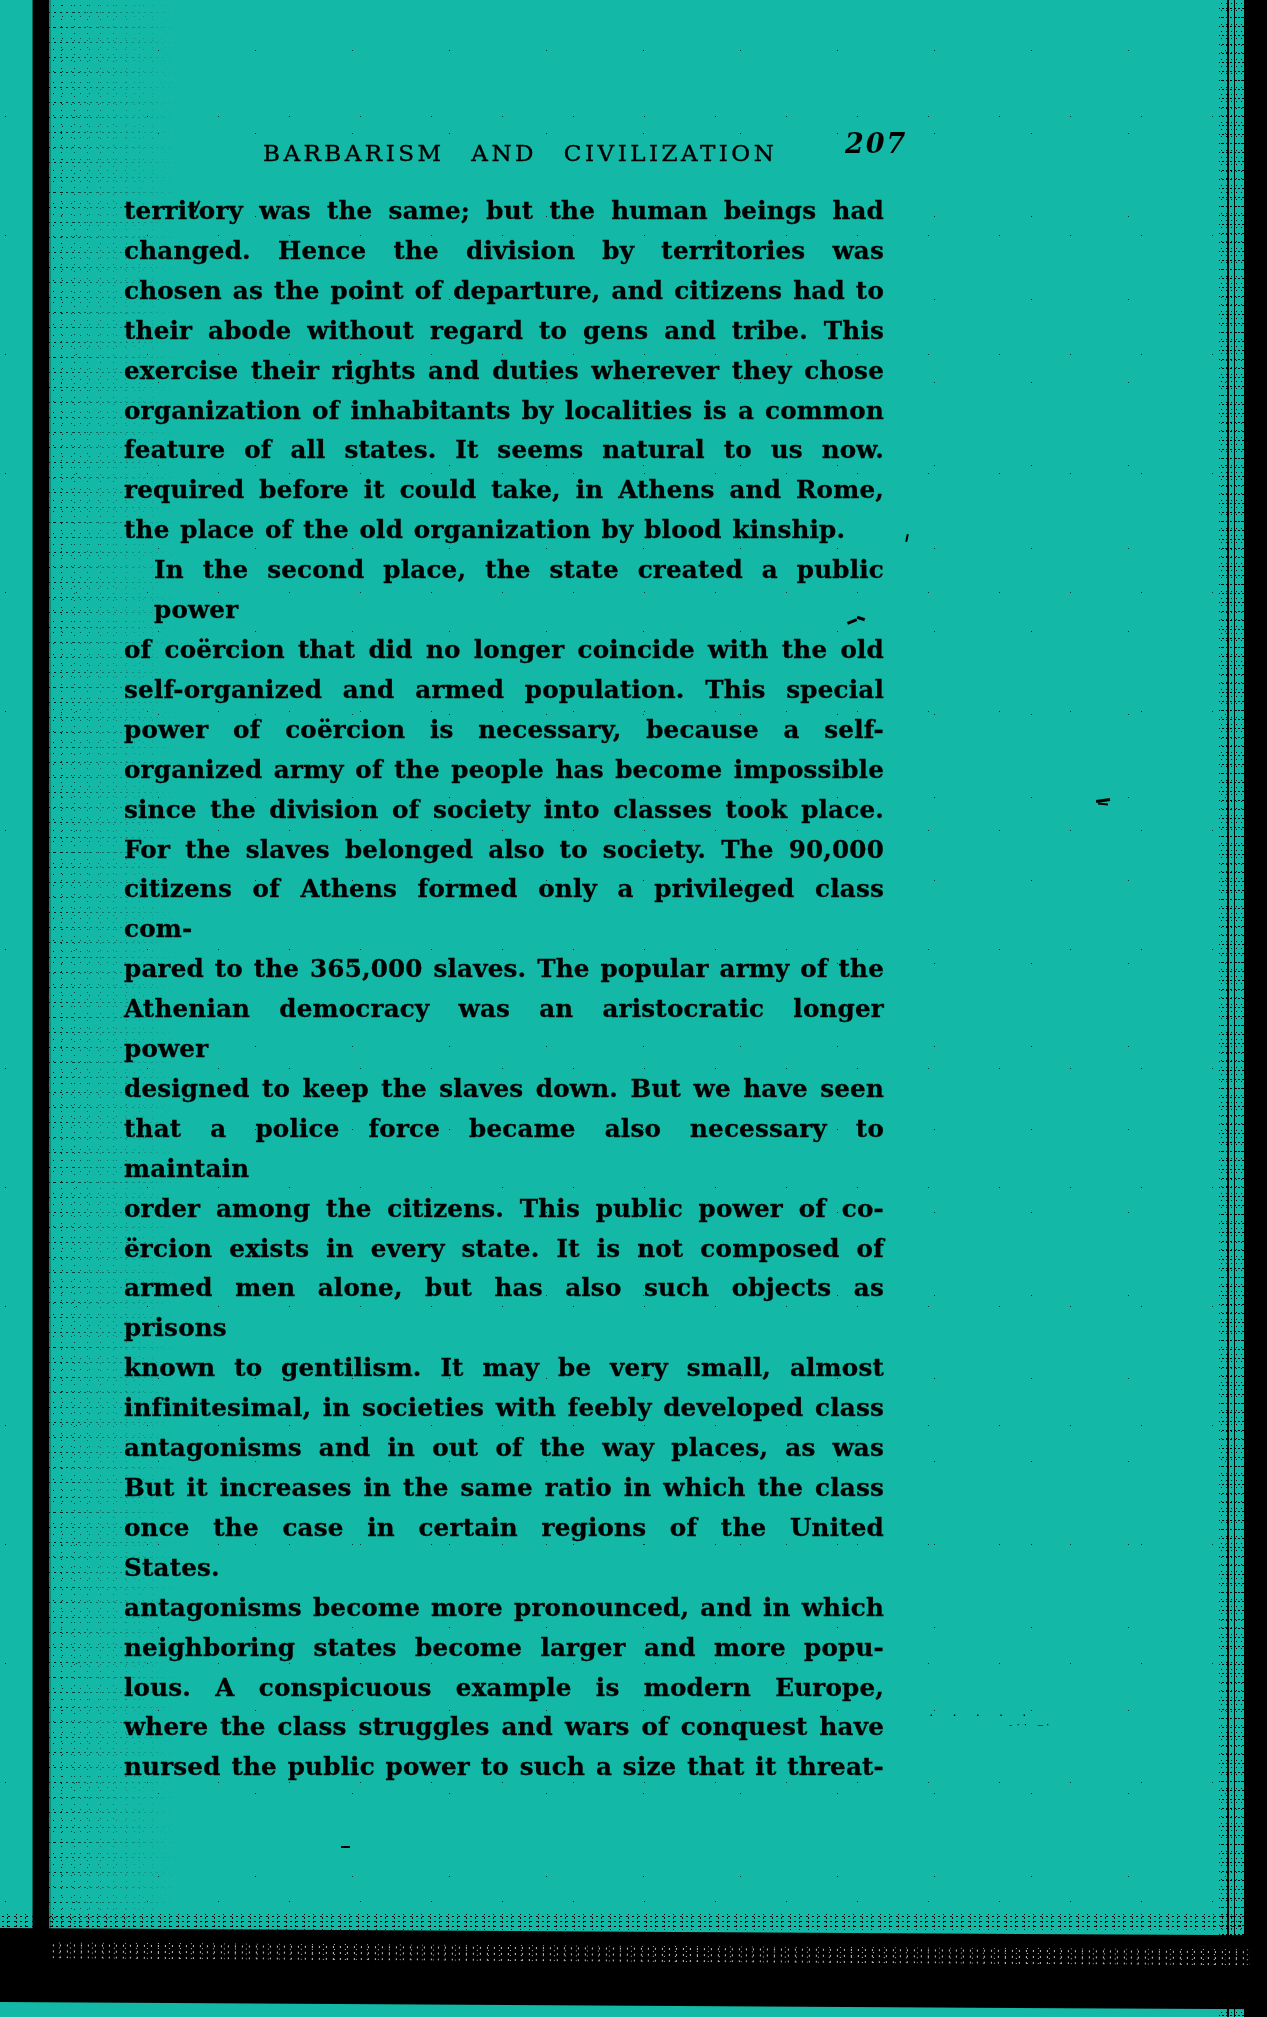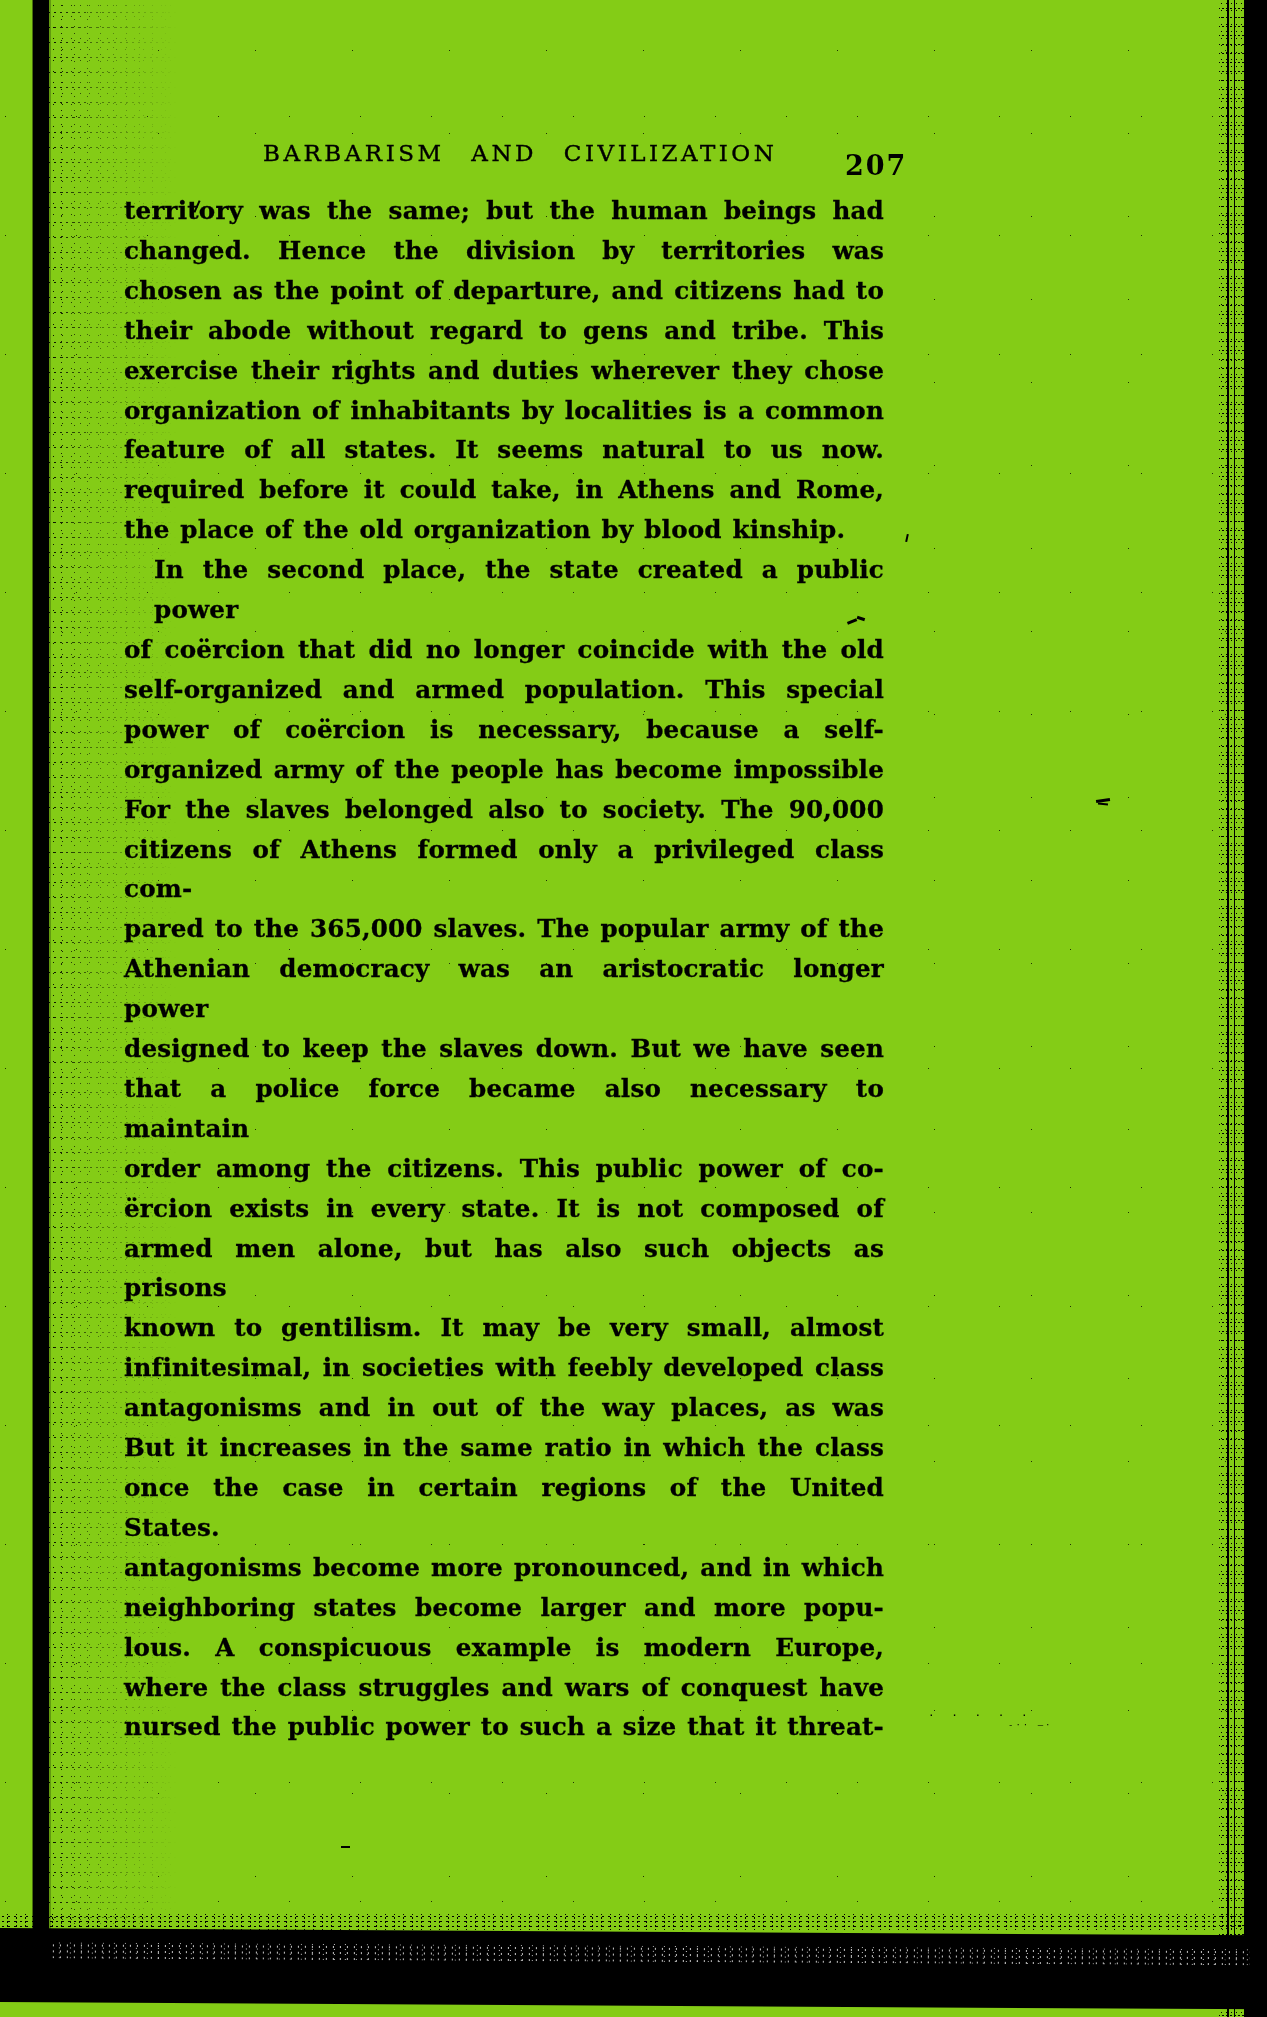--- a/index.html
+++ b/index.html
@@ -1,18 +1,18 @@
 <!DOCTYPE html>
 <html><head>
 <meta charset="utf-8">
 <style>
   html,body { margin:0; padding:0; background:#e8e8e8; }
   .screen {
     position:relative; width:1267px; height:2017px;
-    background:#84cc16; overflow:hidden;
+    background:#14b8a6; overflow:hidden;
     font-family:"DejaVu Serif","Liberation Serif",serif;
     color:#000;
   }
 
   
   .left-band  { position:absolute; left:33px; top:0; width:16px; height:1940px; background:#000;
                 box-shadow: 2px 0 0 rgba(0,0,0,.25), -1px 0 0 rgba(0,0,0,.45); }
   .left-speckle {
     position:absolute; left:49px; top:0; width:128px; height:1935px;
     background-image:
@@ -67,22 +67,22 @@
   
   .stroke { position:absolute; background:#000; }
 
   
   .header-title {
     position:absolute; left:263px; top:140px;
     font-size:23px; letter-spacing:3.5px; word-spacing:16px; font-weight:400;
     -webkit-text-stroke:.4px #000;
   }
   .page-number {
-    position:absolute; left:845px; top:150px;
-    font-size:27px; font-weight:700; letter-spacing:2px;
+    position:absolute; left:845px; top:128px;
+    font-size:27px; font-weight:700; font-style:italic; letter-spacing:2px;
   }
 
   
   .body-text {
     position:absolute; left:124px; top:191px; width:760px;
     font-size:24.6px; font-weight:700; line-height:39.9px;
     letter-spacing:.2px; word-spacing:2px;
     -webkit-text-stroke:.3px #000;
   }
   .line { text-align:justify; text-align-last:justify; text-justify:inter-word; white-space:normal; }
@@ -119,20 +119,21 @@
       <div class="line">exercise their rights and duties wherever they chose</div>
       <div class="line">organization of inhabitants by localities is a common</div>
       <div class="line">feature of all states.  It seems natural to us now.</div>
       <div class="line">required before it could take, in Athens and Rome,</div>
       <div class="line flush">the place of the old organization by blood kinship.</div>
       <div class="line indent">In the second place, the state created a public power</div>
       <div class="line">of coërcion that did no longer coincide with the old</div>
       <div class="line">self-organized and armed population.  This special</div>
       <div class="line">power  of  coërcion  is  necessary,  because  a  self-</div>
       <div class="line">organized army of the people has become impossible</div>
+      <div class="line">since the division of society into classes took place.</div>
       <div class="line">For the slaves belonged also to society.  The 90,000</div>
       <div class="line">citizens of Athens formed only a privileged class com-</div>
       <div class="line">pared to the 365,000 slaves.  The popular army of the</div>
       <div class="line">Athenian democracy was an aristocratic longer power</div>
       <div class="line">designed to keep the slaves down.  But we have seen</div>
       <div class="line">that a police force became also necessary to maintain</div>
       <div class="line">order among the citizens.  This public power of co-</div>
       <div class="line">ërcion exists in every state.  It is not composed of</div>
       <div class="line">armed men alone, but has also such objects as prisons</div>
       <div class="line">known to gentilism.  It may be very small, almost</div>

